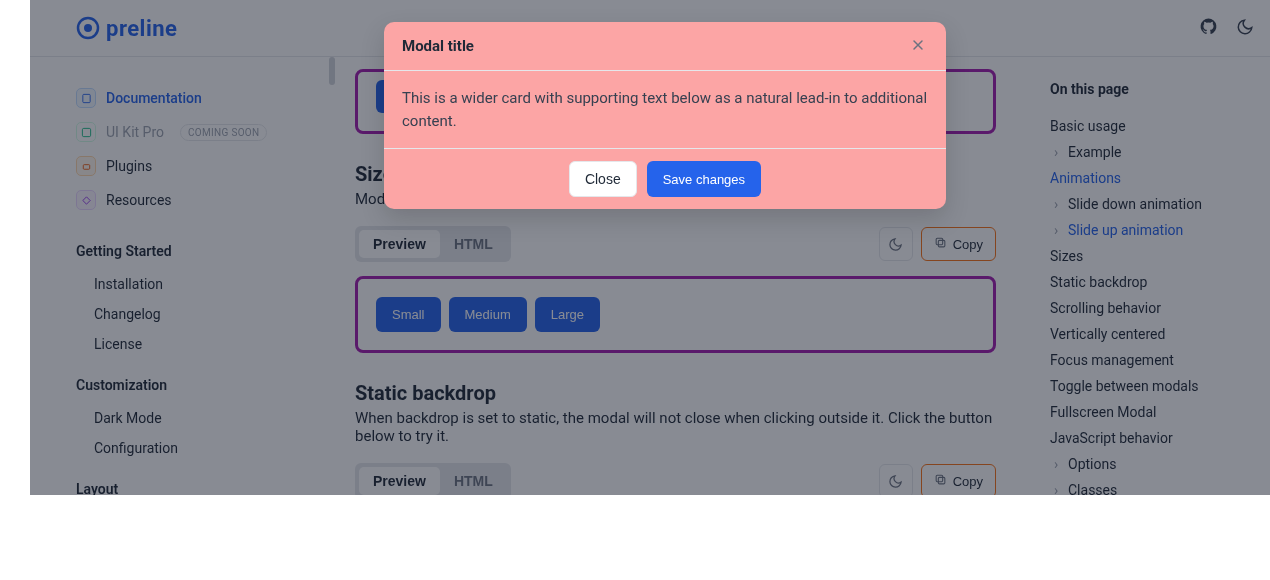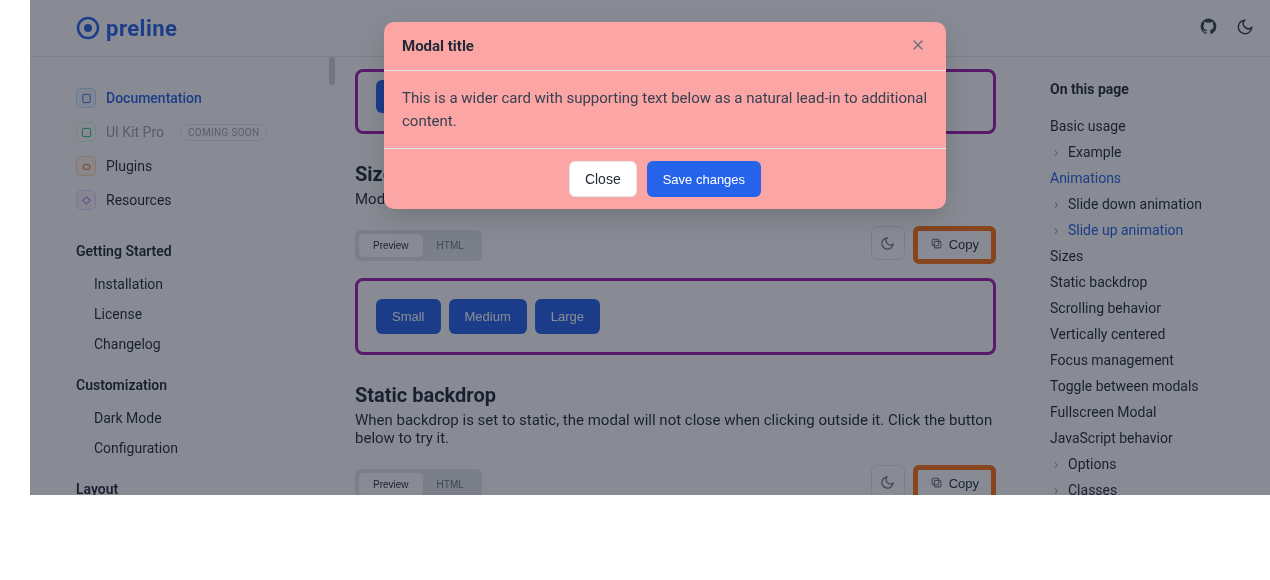--- a/index.html
+++ b/index.html
@@ -31,24 +31,24 @@
 .side-list li { padding: 7px 0 7px 18px; font-size: 14px; color: #1f2937; }
 
 .main { flex: 1; padding: 12px 34px 20px 20px; overflow: hidden; }
 .preview-card { border:3px solid #a21caf; border-radius: 8px; padding: 18px; margin-bottom: 28px; }
 .btn-blue { background: #2563eb; color: #fff; border: none; border-radius: 6px; padding: 10px 16px; font-size: 13px; font-weight: 500; display: inline-block; }
 .btn-blue-partial { background: #2563eb; color:#fff; border:none; border-radius:6px; padding: 7px 16px 10px; font-size:14px; font-weight:500; display:inline-block; }
 h2.section { font-size: 20px; font-weight: 700; margin-bottom: 4px; }
 .section-desc { color: #1f2937; font-size: 15px; margin-bottom: 18px; }
 .toolbar { display: flex; align-items: center; justify-content: space-between; margin: 14px 0 14px 0; }
 .seg { display: inline-flex; background: #e5e7eb; border-radius: 6px; padding: 4px; }
-.seg button { border: none; background: transparent; padding: 6px 14px; font-size: 10px; border-radius: 5px; color: #6b7280; }
+.seg button { border: none; background: transparent; padding: 6px 14px; font-size: 14px; border-radius: 5px; color: #6b7280; font-weight: bold; }
 .seg button.on { background: #fff; color: #1f2937; }
 .tool-right { display: flex; gap: 8px; }
-.tool-btn { border:5px solid #f97316; background:#fff; border-radius:6px; padding: 6px 12px; font-size:13px; color:#1f2937; display:inline-flex; gap:6px; }
+.tool-btn { border:1px solid #f97316; background:#fff; border-radius:6px; padding: 6px 12px; font-size:13px; color:#1f2937; display:inline-flex; align-items:center; gap:6px; }
 .tool-icon-btn { border:1px solid #e5e7eb; background:#fff; border-radius:6px; width: 34px; height:34px; display:inline-flex; align-items:center; justify-content:center; }
 .btn-row { display:flex; gap:8px; }
 
 .right-nav { width: 270px; padding: 24px 20px 20px 20px; }
 .right-title { font-weight: 700; font-size: 14px; margin-bottom: 16px; }
 .toc { list-style:none; font-size: 14px; }
 .toc li { padding: 5px 0; color:#1f2937; }
 .toc li.sub { padding-left: 18px; position: relative; }
 .toc li.sub::before { content: "›"; position:absolute; left:4px; color:#9ca3af; }
 .toc li.active { color:#2563eb; }
@@ -128,22 +128,22 @@
               </svg>
             </span>
           <a>Resources</a>
         </li>
       </ul>
 
       <div>
         <div class="side-section-title">Getting Started</div>
         <ul class="side-list">
           <li>Installation</li>
+          <li>Changelog</li>
           <li>License</li>
-          <li>Changelog</li>
         </ul>
       </div>
       <div>
         <div class="side-section-title">Customization</div>
         <ul class="side-list">
           <li>Dark Mode</li>
           <li>Configuration</li>
         </ul>
       </div>
       <div>

